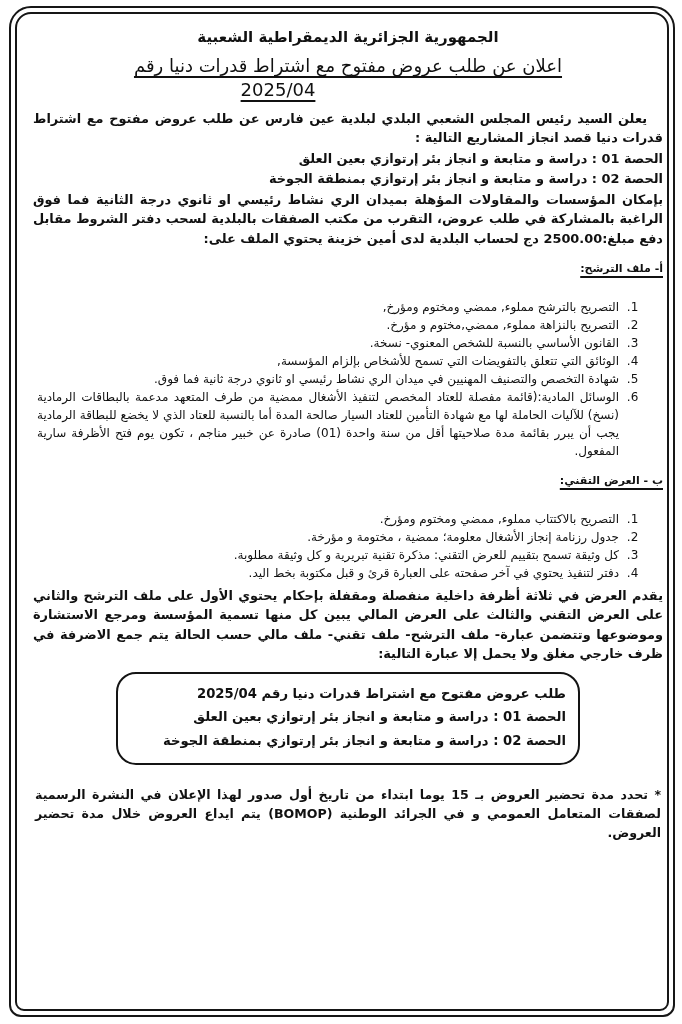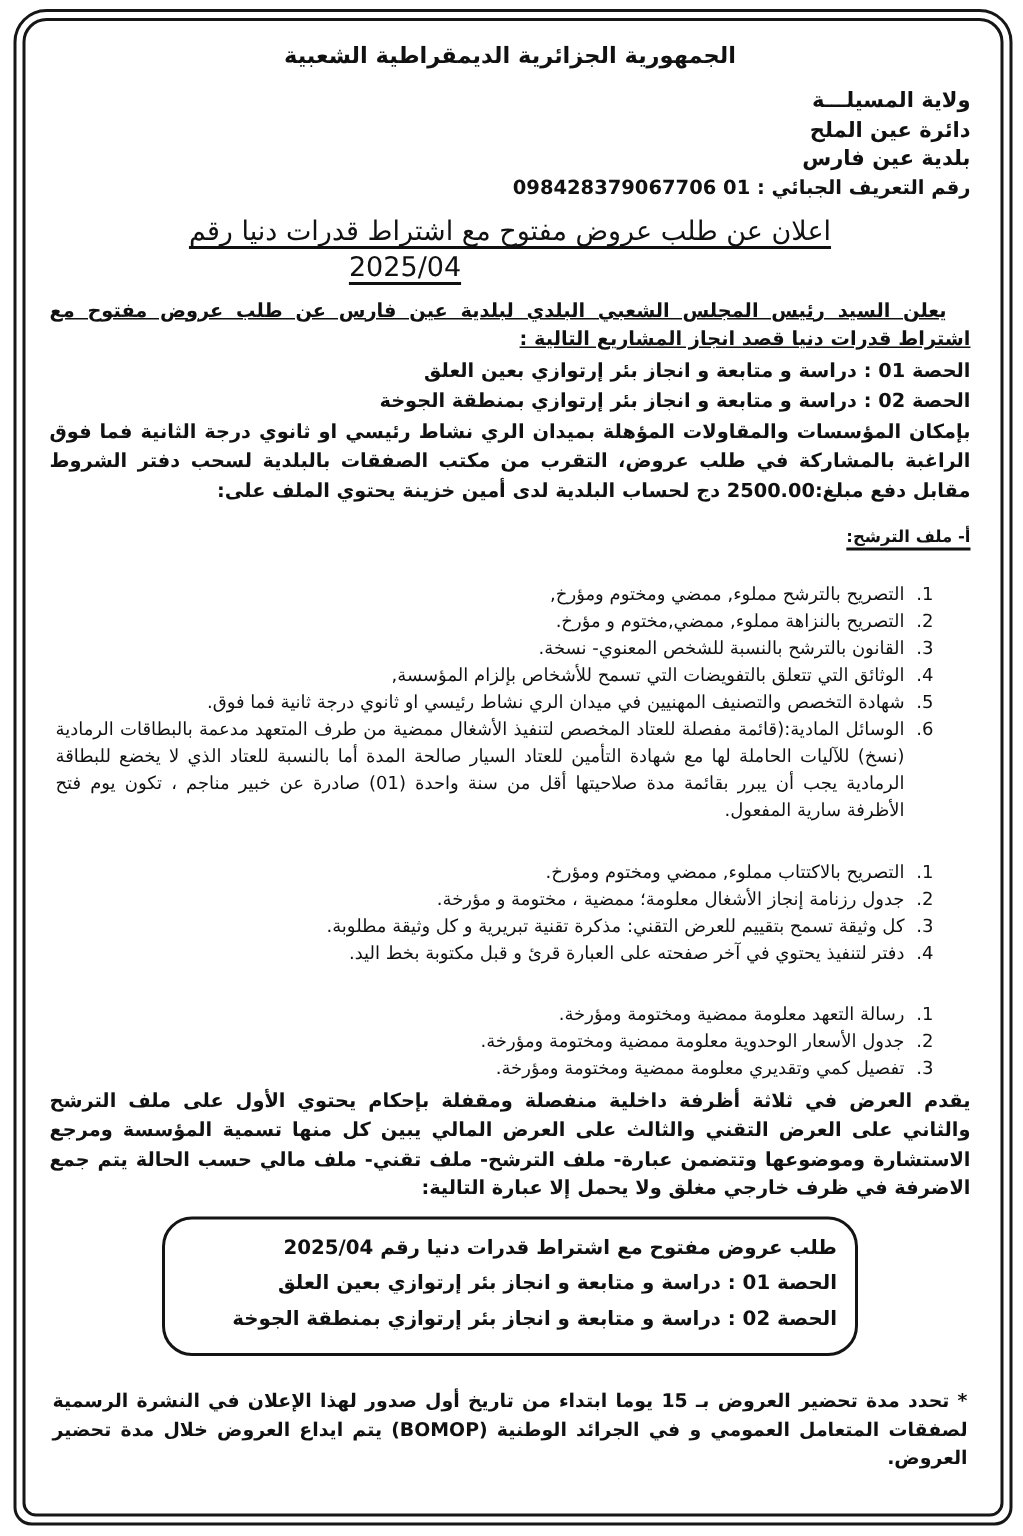--- a/index.html
+++ b/index.html
@@ -1,29 +1,29 @@
 <!DOCTYPE html>
 <html lang="ar"><head>
 <meta charset="utf-8">
 <style>
   html,body{margin:0;padding:0;background:#ffffff;}
   body{width:682px;height:1024px;font-family:"DejaVu Sans",sans-serif;color:#111;}
   .sheet{position:relative;width:682px;height:1024px;background:#fff;overflow:hidden;}
   .frame-outer{position:absolute;top:6px;left:9px;right:7px;bottom:7px;
     border:2.5px solid #161616;border-radius:22px 22px 12px 12px;}
   .frame-inner{position:absolute;inset:4px;border:2px solid #161616;border-radius:16px 16px 9px 9px;
-    padding:8px 20px 6px 16px;display:flex;flex-direction:column;overflow:hidden;}
+    padding:8px 4px 6px 16px;display:flex;flex-direction:column;overflow:hidden;}
   .republic{text-align:center;font-weight:bold;font-size:15px;margin-top:6px;}
   .authority{direction:rtl;text-align:right;font-weight:bold;font-size:14px;line-height:1.4;margin-top:12px;}
   .authority .tax{font-size:13px;}
   .title{direction:rtl;text-align:center;font-weight:normal;font-size:18px;line-height:1.35;margin:8px 0 4px;}
   .title .u{text-decoration:underline;text-decoration-thickness:2px;text-underline-offset:4px;}
   .title .line2{display:inline-block;transform:translateX(-70px);}
   .para{direction:rtl;text-align:justify;font-weight:bold;font-size:12.9px;line-height:1.5;margin:2px 0;}
-  .intro{text-indent:16px;text-decoration:underline;}
+  .intro{text-indent:16px;}
   .lot{direction:rtl;text-align:right;font-weight:bold;font-size:12.9px;line-height:1.5;}
   .sec-head-wrap{direction:rtl;text-align:right;margin:7px 0 1px;}
   .sec-head{display:inline-block;font-weight:bold;font-size:11px;
     text-decoration:underline;text-decoration-thickness:2px;text-underline-offset:4px;}
   ol.items{direction:rtl;margin:21px 0 2px;padding:0 40px 0 4px;font-weight:normal;font-size:12px;line-height:1.5;}
   ol.items li{text-align:justify;padding-right:4px;}
   .env-box{width:436px;margin:6px auto 8px;border:2.5px solid #141414;border-radius:20px;
     direction:rtl;text-align:right;font-weight:bold;font-size:13.2px;line-height:1.8;padding:8px 12px 10px;}
   .env-box .warn{margin-top:4px;font-size:12.6px;letter-spacing:.3px;}
   .footnotes{direction:rtl;margin-top:12px;font-weight:bold;font-size:12.6px;line-height:1.52;
@@ -32,63 +32,55 @@
 </style>
 </head>
 <body>
 
 <div class="sheet">
   <div class="frame-outer">
     <div class="frame-inner">
 
       <div class="republic">الجمهورية الجزائرية الديمقراطية الشعبية</div>
 
-      <div class="authority">
-        <div>ولاية المسيلـــة</div>
-        <div>دائرة عين الملح</div>
-        <div>بلدية عين فارس</div>
-        <div class="tax">رقم التعريف الجبائي : 01 098428379067706</div>
-      </div>
 
       <div class="title">
         <span class="u">اعلان عن طلب عروض مفتوح مع اشتراط قدرات دنيا رقم</span><br>
         <span class="u line2">2025/04</span>
       </div>
 
       <p class="para intro">يعلن السيد رئيس المجلس الشعبي البلدي لبلدية عين فارس عن طلب عروض مفتوح مع اشتراط قدرات دنيا قصد انجاز المشاريع التالية :</p>
 
       <div class="lot">الحصة 01 : دراسة و متابعة و انجاز بئر إرتوازي بعين العلق</div>
       <div class="lot">الحصة 02 : دراسة و متابعة و انجاز بئر إرتوازي بمنطقة الجوخة</div>
 
       <p class="para">بإمكان المؤسسات والمقاولات المؤهلة بميدان الري نشاط رئيسي او ثانوي درجة الثانية فما فوق الراغبة بالمشاركة في طلب عروض، التقرب من مكتب الصفقات بالبلدية لسحب دفتر الشروط مقابل دفع مبلغ:2500.00 دج لحساب البلدية لدى أمين خزينة يحتوي الملف على:</p>
 
       <div class="sec-head-wrap">
         <span class="sec-head">أ- ملف الترشح:</span>
       </div>
       <ol class="items">
           <li>التصريح بالترشح مملوء, ممضي ومختوم ومؤرخ,</li>
           <li>التصريح بالنزاهة مملوء, ممضي,مختوم و مؤرخ.</li>
-          <li>القانون بالترشح بالنسبة للشخص المعنوي- نسخة.</li>
+          <li>القانون الأساسي بالنسبة للشخص المعنوي- نسخة.</li>
           <li>الوثائق التي تتعلق بالتفويضات التي تسمح للأشخاص بإلزام المؤسسة,</li>
           <li>شهادة التخصص والتصنيف المهنيين في ميدان الري نشاط رئيسي او ثانوي درجة ثانية فما فوق.</li>
           <li>الوسائل المادية:(قائمة مفصلة للعتاد المخصص لتنفيذ الأشغال ممضية من طرف المتعهد مدعمة بالبطاقات الرمادية (نسخ) للآليات الحاملة لها مع شهادة التأمين للعتاد السيار صالحة المدة أما بالنسبة للعتاد الذي لا يخضع للبطاقة الرمادية يجب أن يبرر بقائمة مدة صلاحيتها أقل من سنة واحدة (01) صادرة عن خبير مناجم ، تكون يوم فتح الأظرفة سارية المفعول.</li>
         </ol>
 
+      <div class="sec-head-wrap">
+        <span class="sec-head">ب - العرض التقني:</span>
+      </div>
       <ol class="items">
           <li>التصريح بالاكتتاب مملوء, ممضي ومختوم ومؤرخ.</li>
           <li>جدول رزنامة إنجاز الأشغال معلومة؛ ممضية ، مختومة و مؤرخة.</li>
           <li>كل وثيقة تسمح بتقييم للعرض التقني: مذكرة تقنية تبريرية و كل وثيقة مطلوبة.</li>
           <li>دفتر لتنفيذ يحتوي في آخر صفحته على العبارة قرئ و قبل مكتوبة بخط اليد.</li>
         </ol>
 
-      <ol class="items">
-          <li>رسالة التعهد معلومة ممضية ومختومة ومؤرخة.</li>
-          <li>جدول الأسعار الوحدوية معلومة ممضية ومختومة ومؤرخة.</li>
-          <li>تفصيل كمي وتقديري معلومة ممضية ومختومة ومؤرخة.</li>
-        </ol>
 
       <p class="para">يقدم العرض في ثلاثة أظرفة داخلية منفصلة ومقفلة بإحكام يحتوي الأول على ملف الترشح والثاني على العرض التقني والثالث على العرض المالي يبين كل منها تسمية المؤسسة ومرجع الاستشارة وموضوعها وتتضمن عبارة- ملف الترشح- ملف تقني- ملف مالي حسب الحالة يتم جمع الاضرفة في ظرف خارجي مغلق ولا يحمل إلا عبارة التالية:</p>
 
       <div class="env-box">
         <div>طلب عروض مفتوح مع اشتراط قدرات دنيا رقم 2025/04</div>
         <div>الحصة 01 : دراسة و متابعة و انجاز بئر إرتوازي بعين العلق</div>
         <div>الحصة 02 : دراسة و متابعة و انجاز بئر إرتوازي بمنطقة الجوخة</div>
       </div>
 
       <ul class="footnotes">

